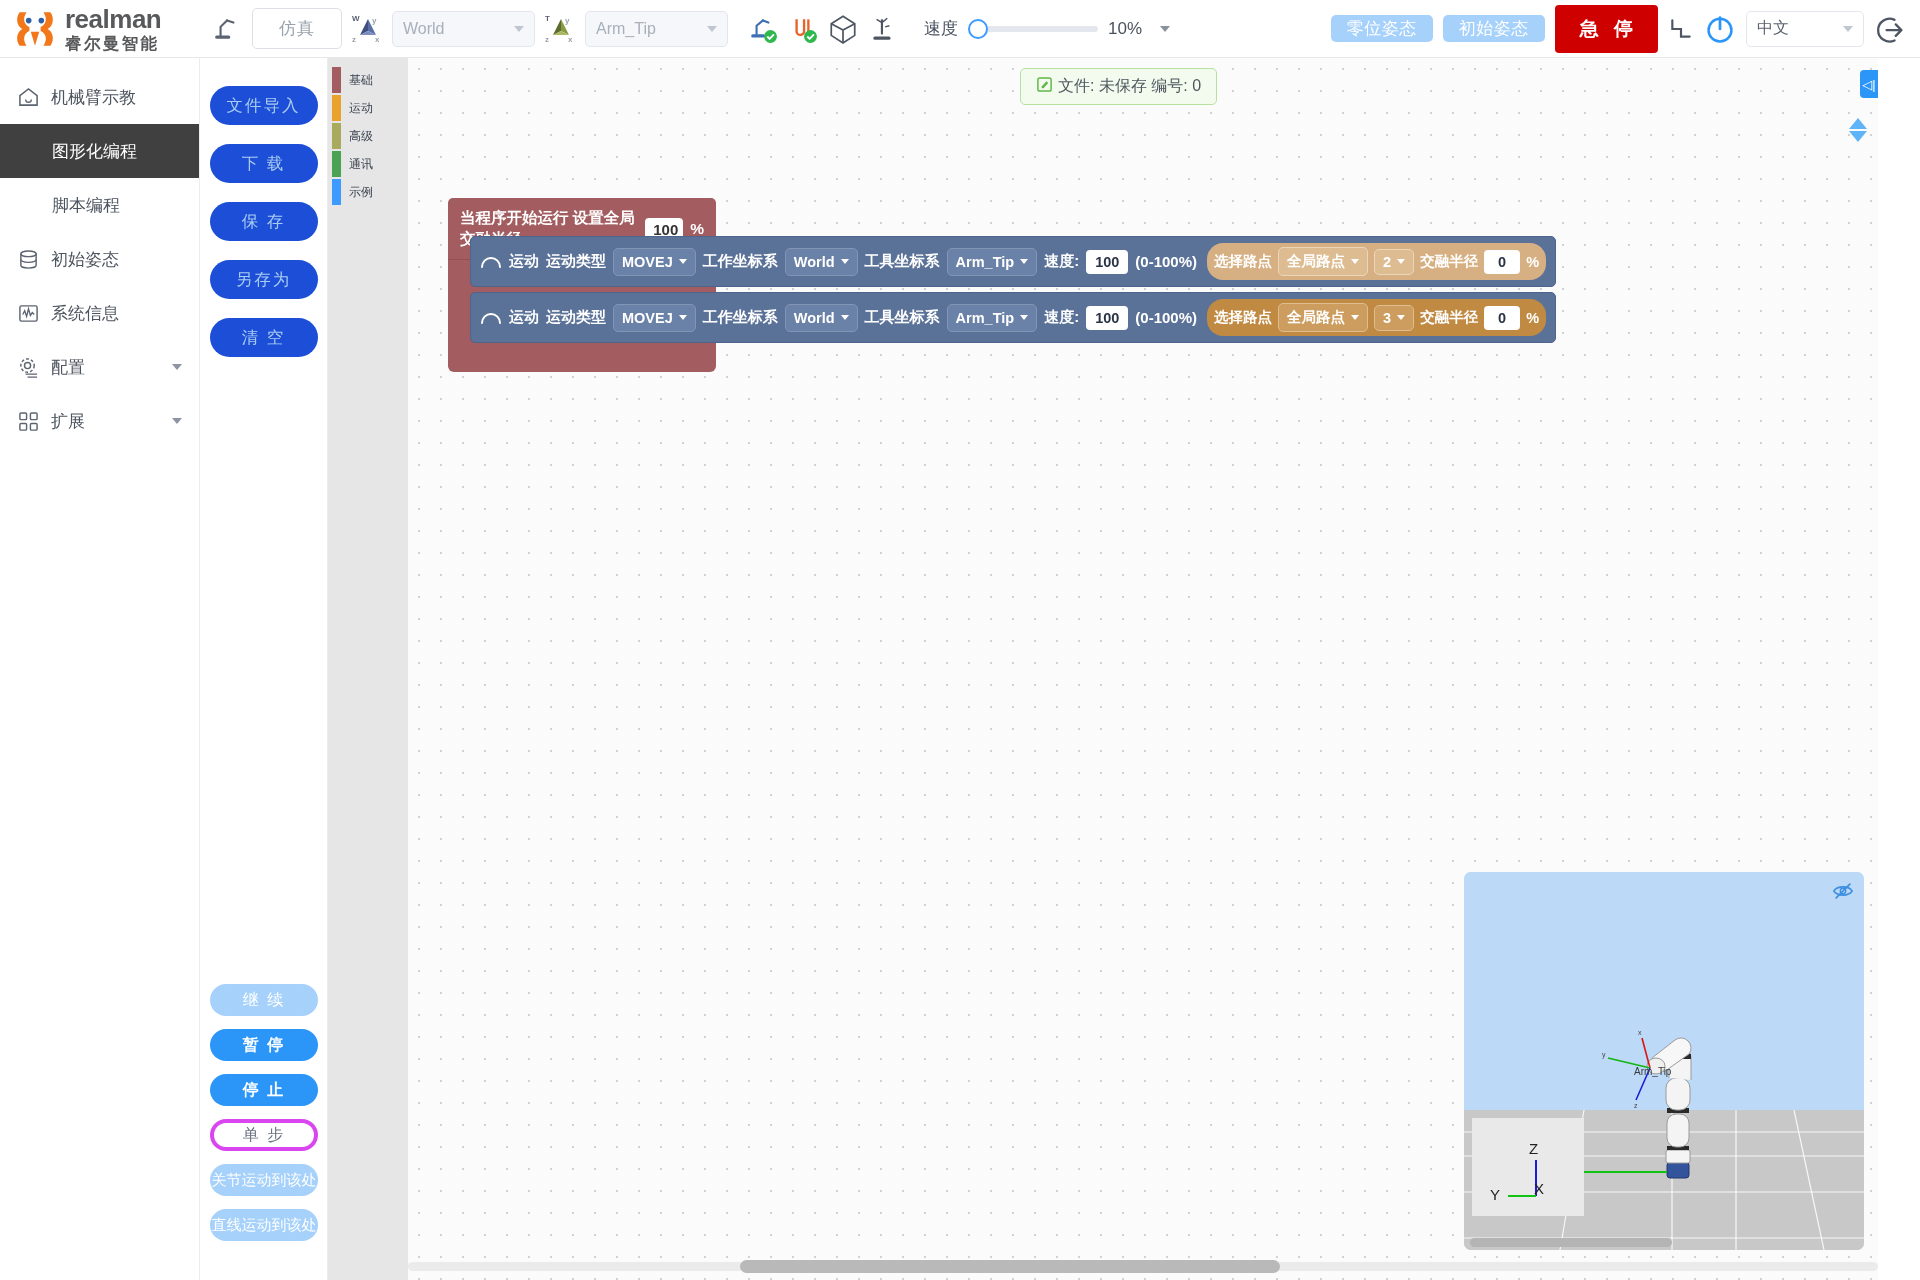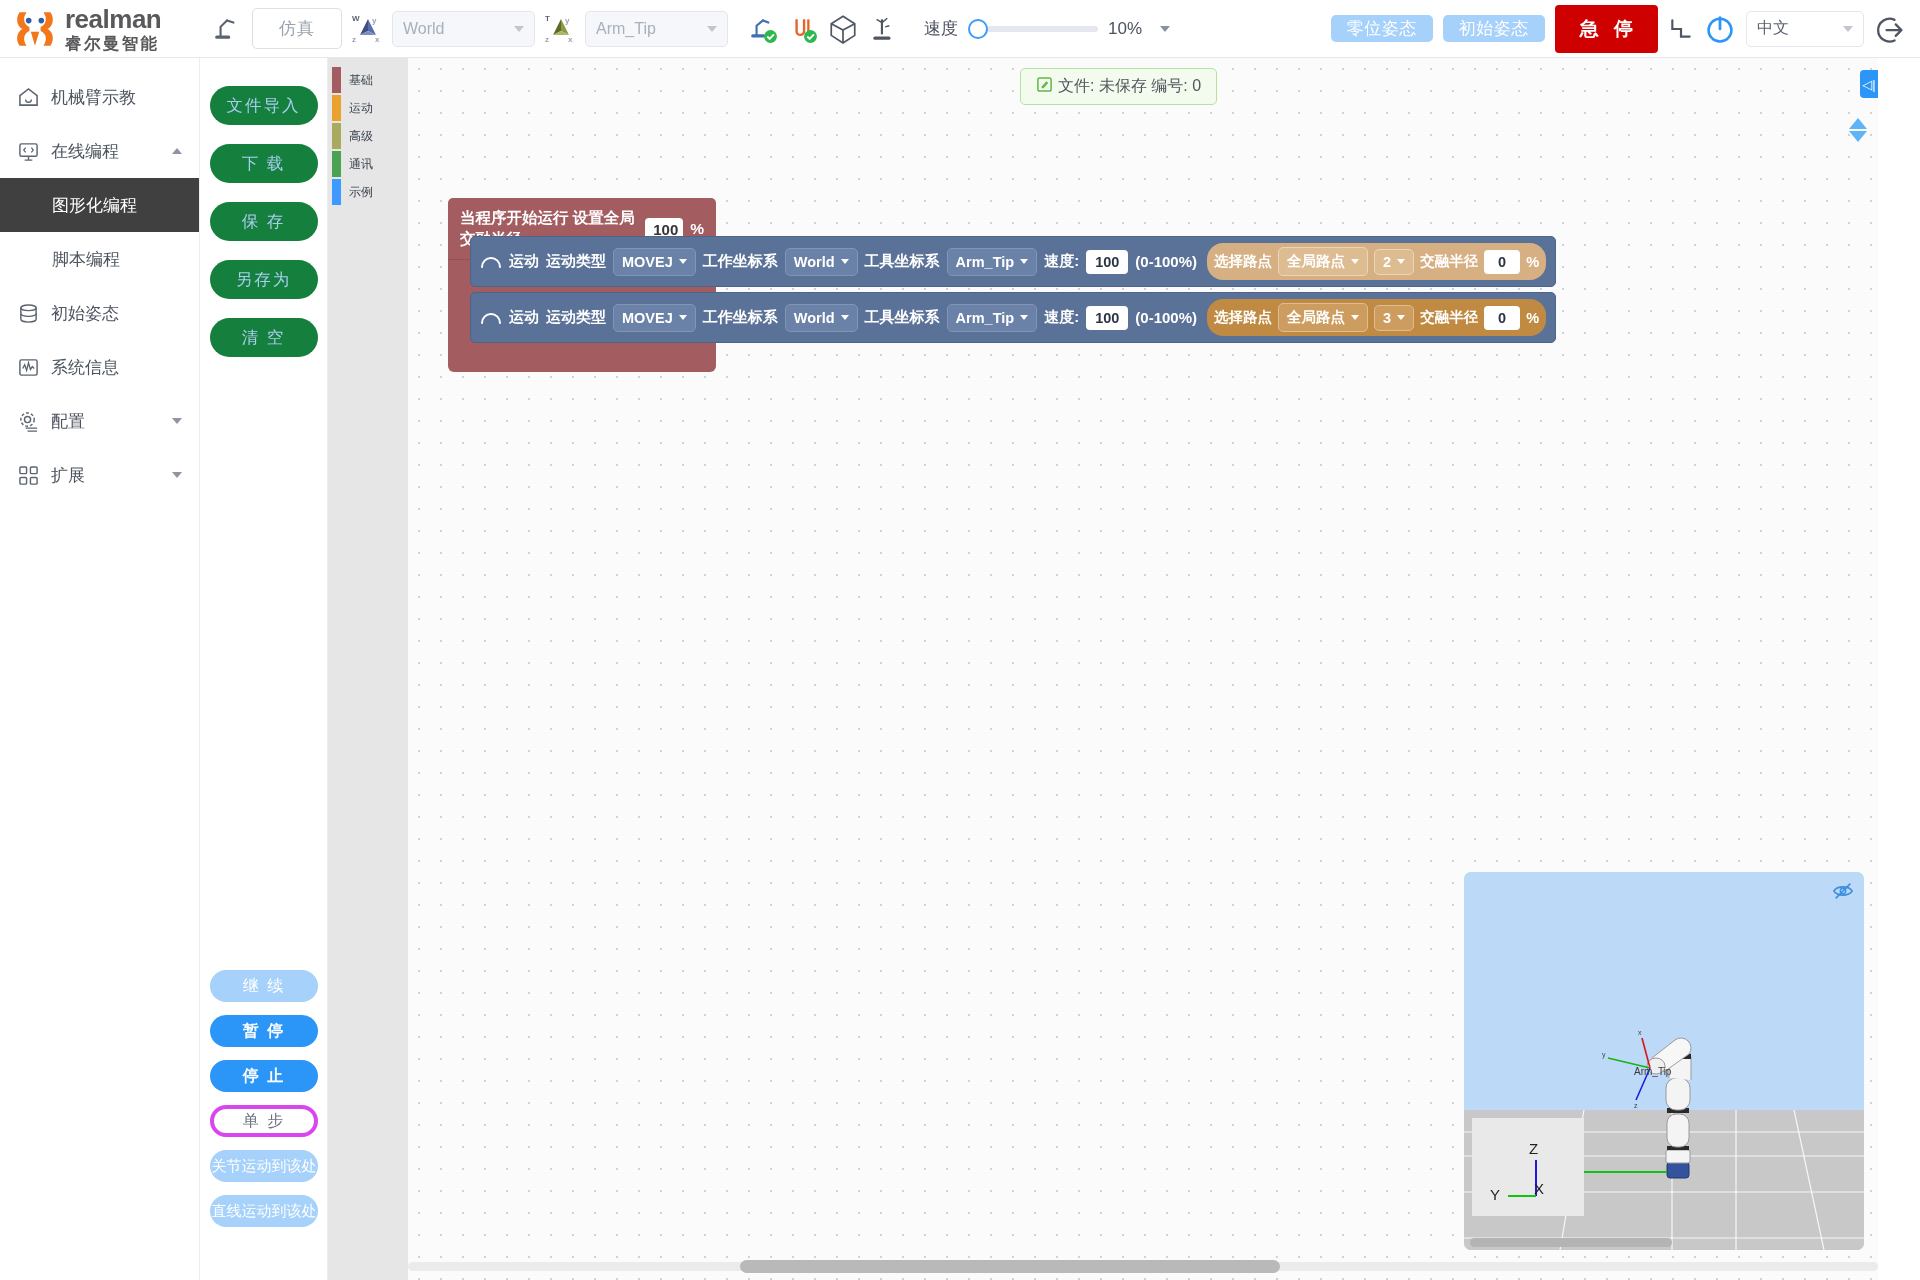--- a/index.html
+++ b/index.html
@@ -84,25 +84,25 @@
   .s-sub.active { background: #404040; color: #fff; }
 
   
   .toolcol {
     position: absolute; left: 200px; top: 58px; width: 128px; height: 1222px;
     background: #fff; border-right: 1px solid #ebedf0;
     display: flex; flex-direction: column; align-items: center;
   }
   .tbtn {
     width: 108px; height: 39px; border-radius: 20px; border: none;
-    background: #15803d; color: #a9cdf0; font-size: 16.5px; letter-spacing: 2px;
+    background: #1d4ed8; color: #a9cdf0; font-size: 16.5px; letter-spacing: 2px;
     margin-top: 19px; cursor: pointer;
   }
   .tbtn.first { margin-top: 28px; }
-  .runbtns { position: absolute; bottom: 40px; left: 0; width: 128px;
+  .runbtns { position: absolute; bottom: 26px; left: 0; width: 128px;
              display:flex; flex-direction:column; align-items:center; }
   .rbtn { width: 108px; height: 32px; border-radius: 17px; border: none;
           font-size: 16px; margin-bottom: 13px; cursor: pointer; letter-spacing: 2px;}
   .rbtn.light { background: #a5d1fb; color: #fff; }
   .rbtn.solid { background: #2b96f8; color: #fff; font-weight:bold; }
   .rbtn.ghost { background: #fff; color: #6b7381; border: 4px solid #d946ef; }
   .rbtn.wide { letter-spacing: 0; font-size: 15px; }
 
   
   .catstrip {
@@ -340,31 +340,20 @@
     <div class="s-item">
       <span class="ico">
         <svg width="21" height="21" viewBox="0 0 22 22">
             <path d="M2 9 L11 2 L20 9 L20 19 L2 19 Z" stroke="#5c6470" stroke-width="1.6" fill="none"></path>
             <path d="M8 13 a3 3 0 0 0 6 0" stroke="#5c6470" stroke-width="1.4" fill="none"></path>
           </svg>
       </span>
       <span class="lbl">机械臂示教</span>
     </div>
 
-    <div class="s-item">
-      <span class="ico">
-        <svg width="21" height="21" viewBox="0 0 22 22">
-            <rect x="2" y="3" width="18" height="13" rx="1.6" stroke="#5c6470" stroke-width="1.5" fill="none"></rect>
-            <path d="M11 16 L11 20 M7 20 L15 20" stroke="#5c6470" stroke-width="1.5"></path>
-            <path d="M8 7 L6 9.5 L8 12 M14 7 L16 9.5 L14 12" stroke="#5c6470" stroke-width="1.3" fill="none"></path>
-          </svg>
-      </span>
-      <span class="lbl">在线编程</span>
-      <span class="s-caret up"></span>
-    </div>
 
     <div class="s-sub active">
       <span>图形化编程</span>
     </div>
     <div class="s-sub">
       <span>脚本编程</span>
     </div>
 
     <div class="s-item">
       <span class="ico">

